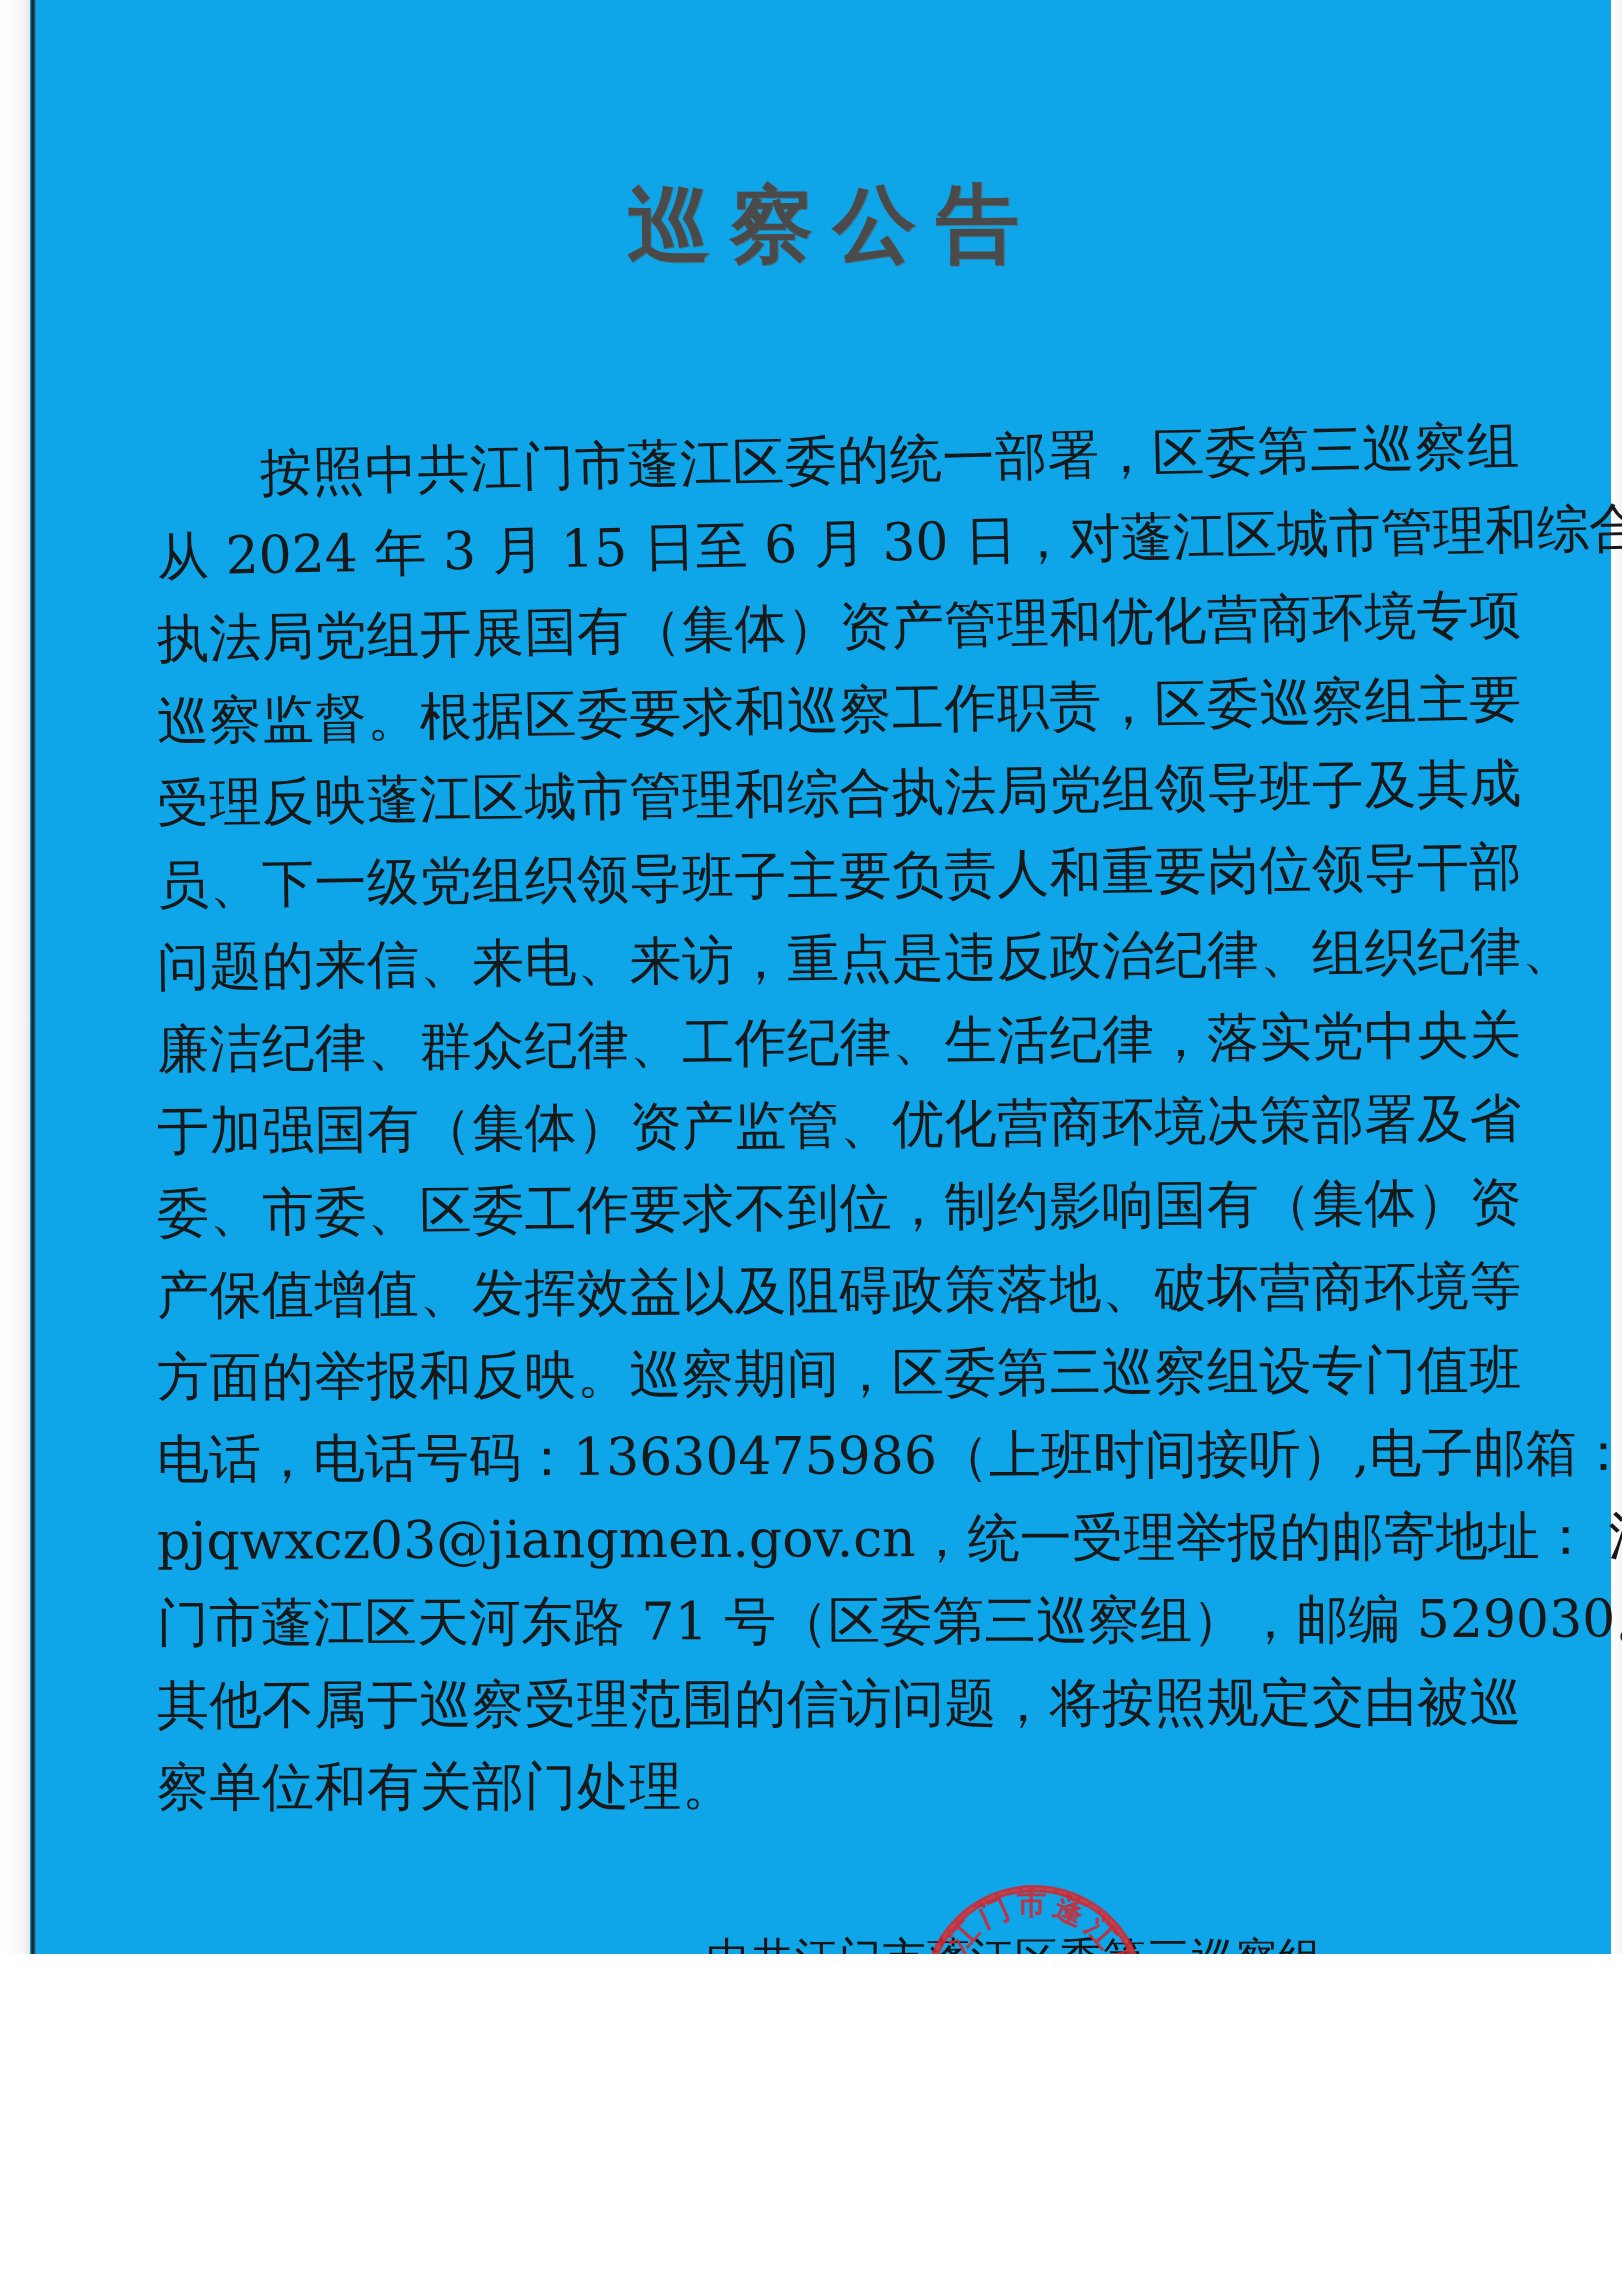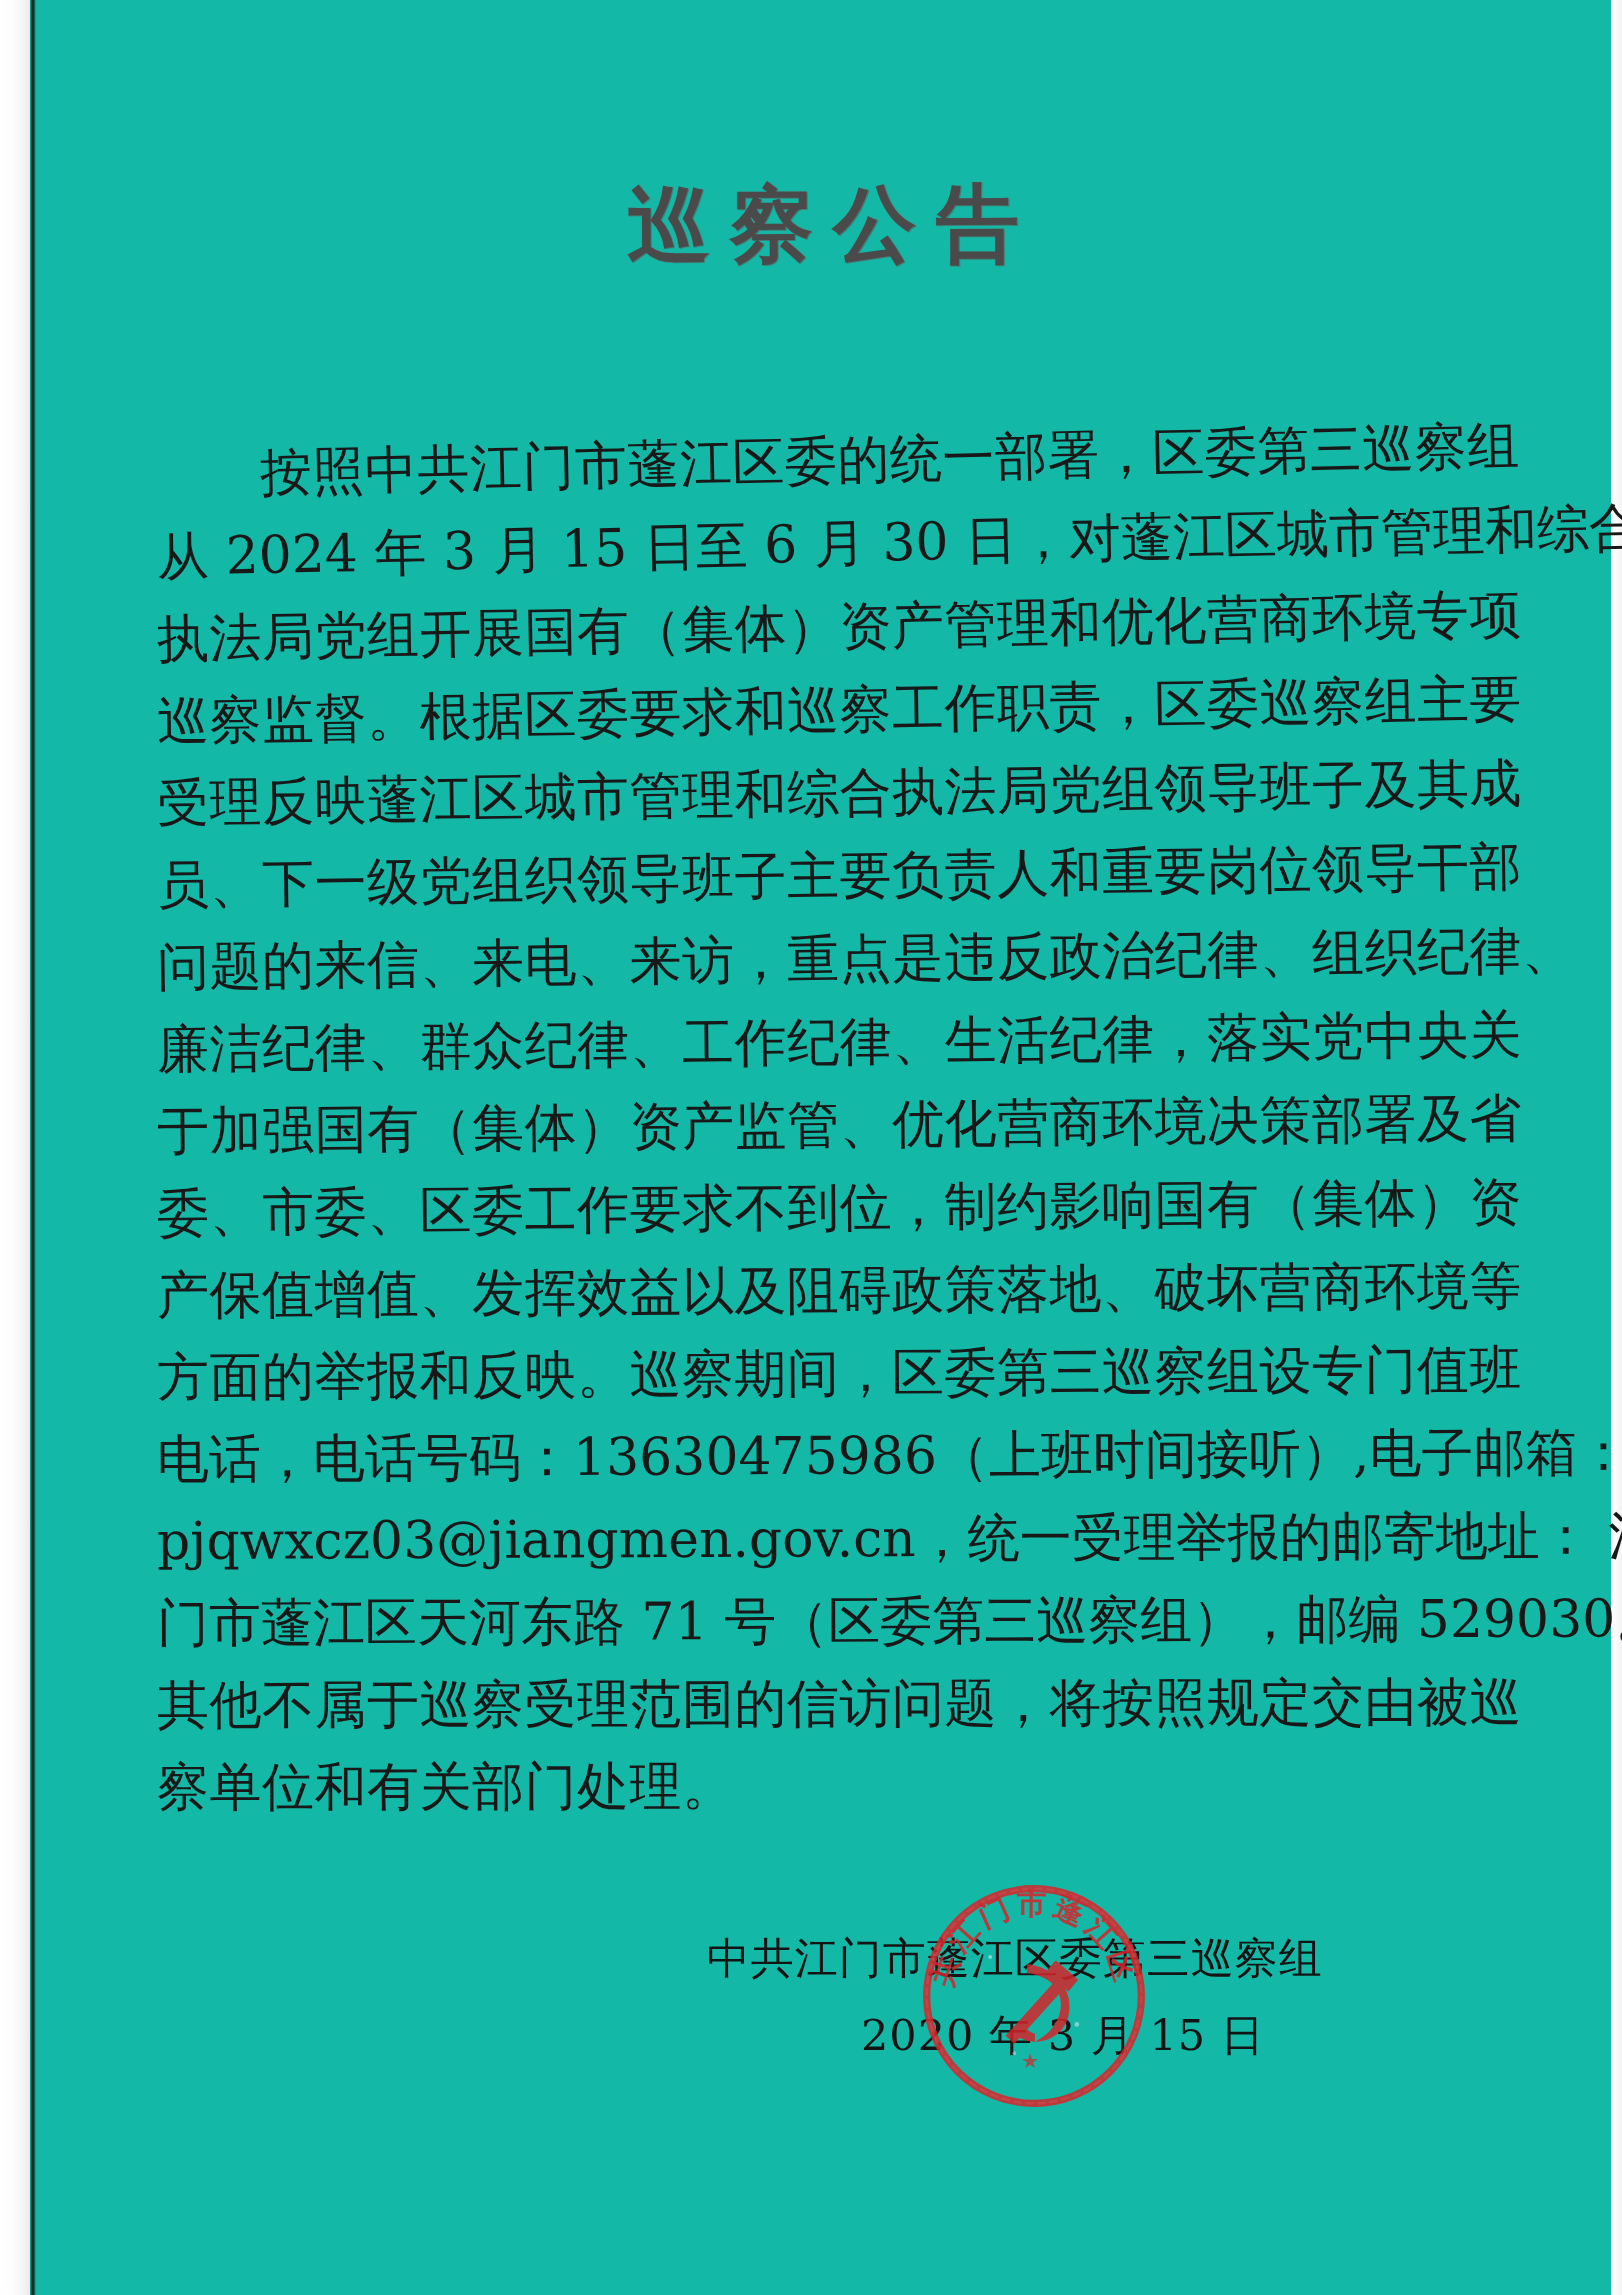--- a/index.html
+++ b/index.html
@@ -4,22 +4,22 @@
 <style>
   html, body {
     margin: 0;
     padding: 0;
     background: #ffffff;
   }
 
   #page {
     position: relative;
     width: 1623px;
-    height: 2295px;
-    background: #14b8a6;
+    height: 1954px;
+    background: #0ea5e9;
     overflow: hidden;
     font-family: "DejaVu Serif", "Liberation Serif", serif;
     color: #1b1b1b;
   }
 
   
   .scan-edge-dark {
     position: absolute;
     left: 30px;
     top: 0;

